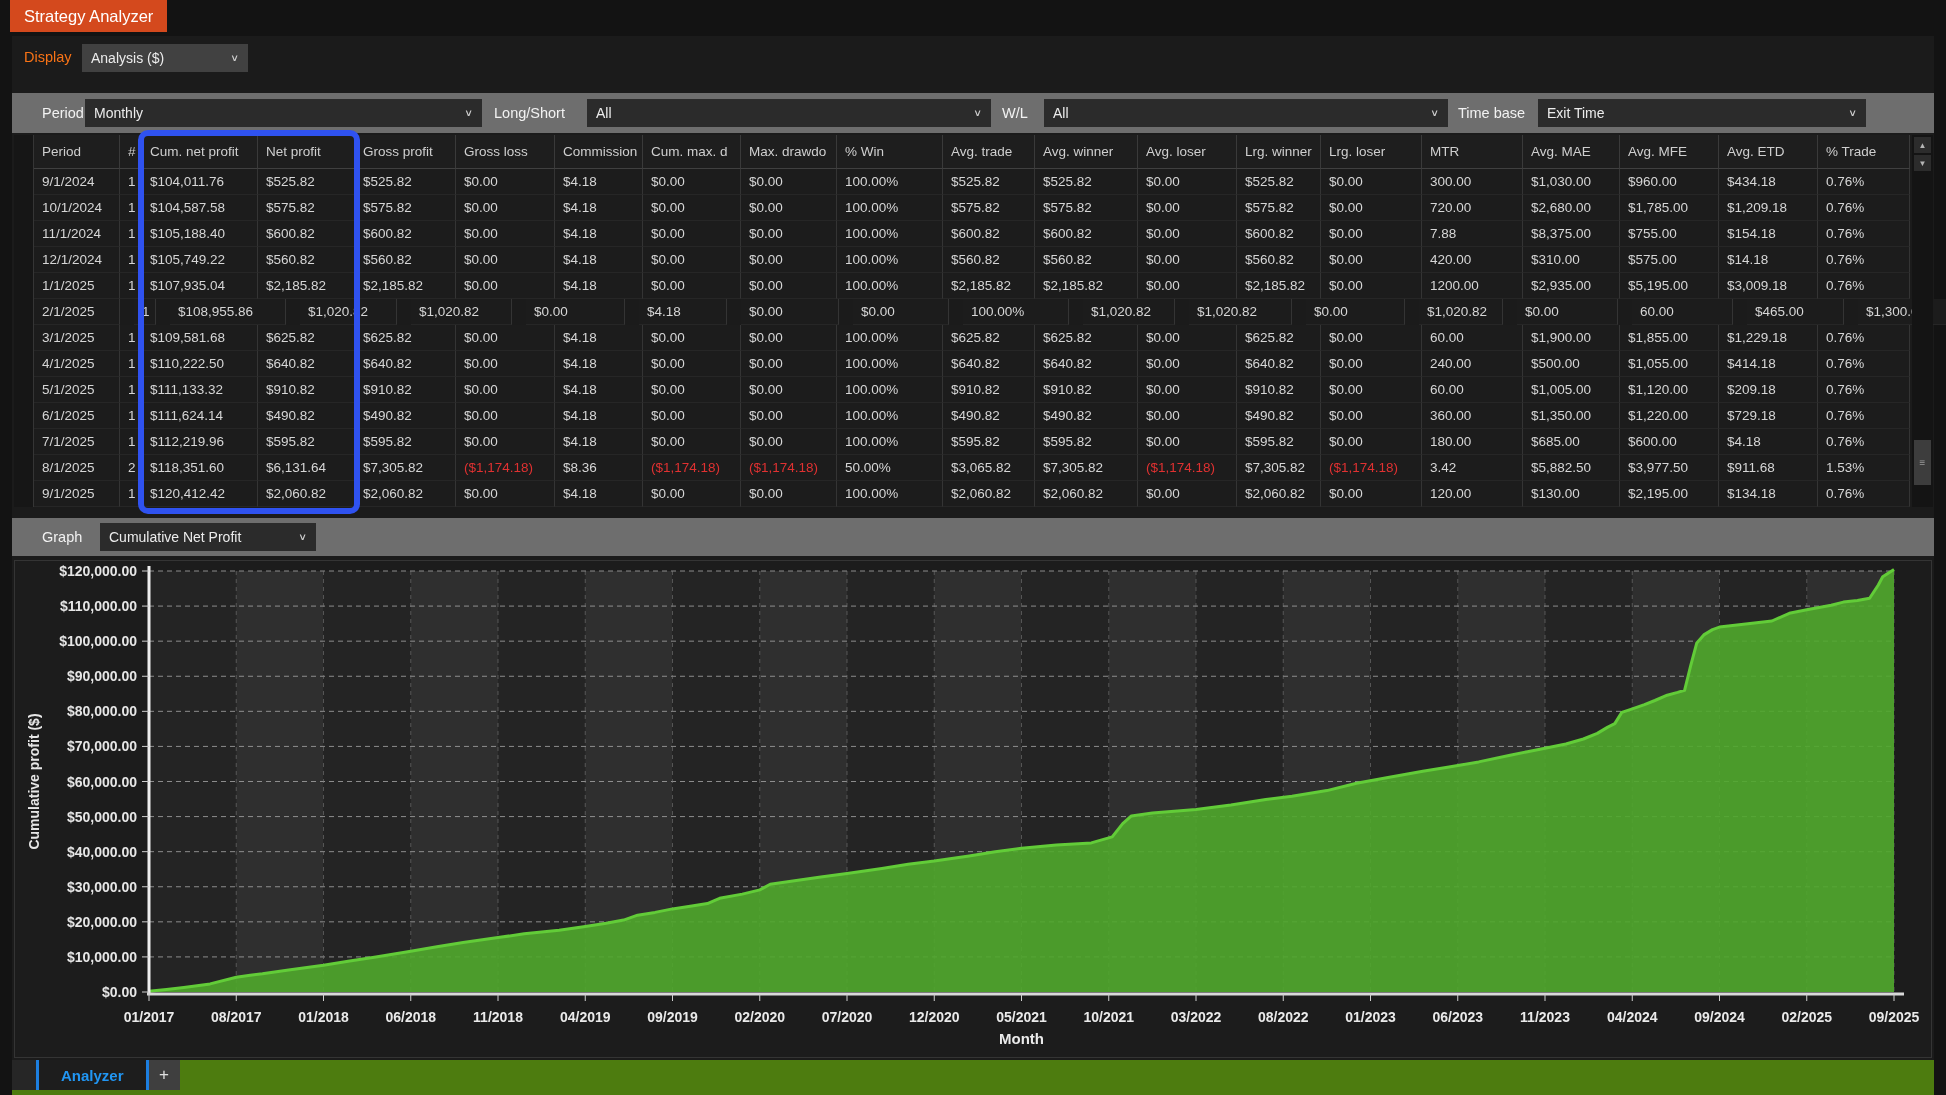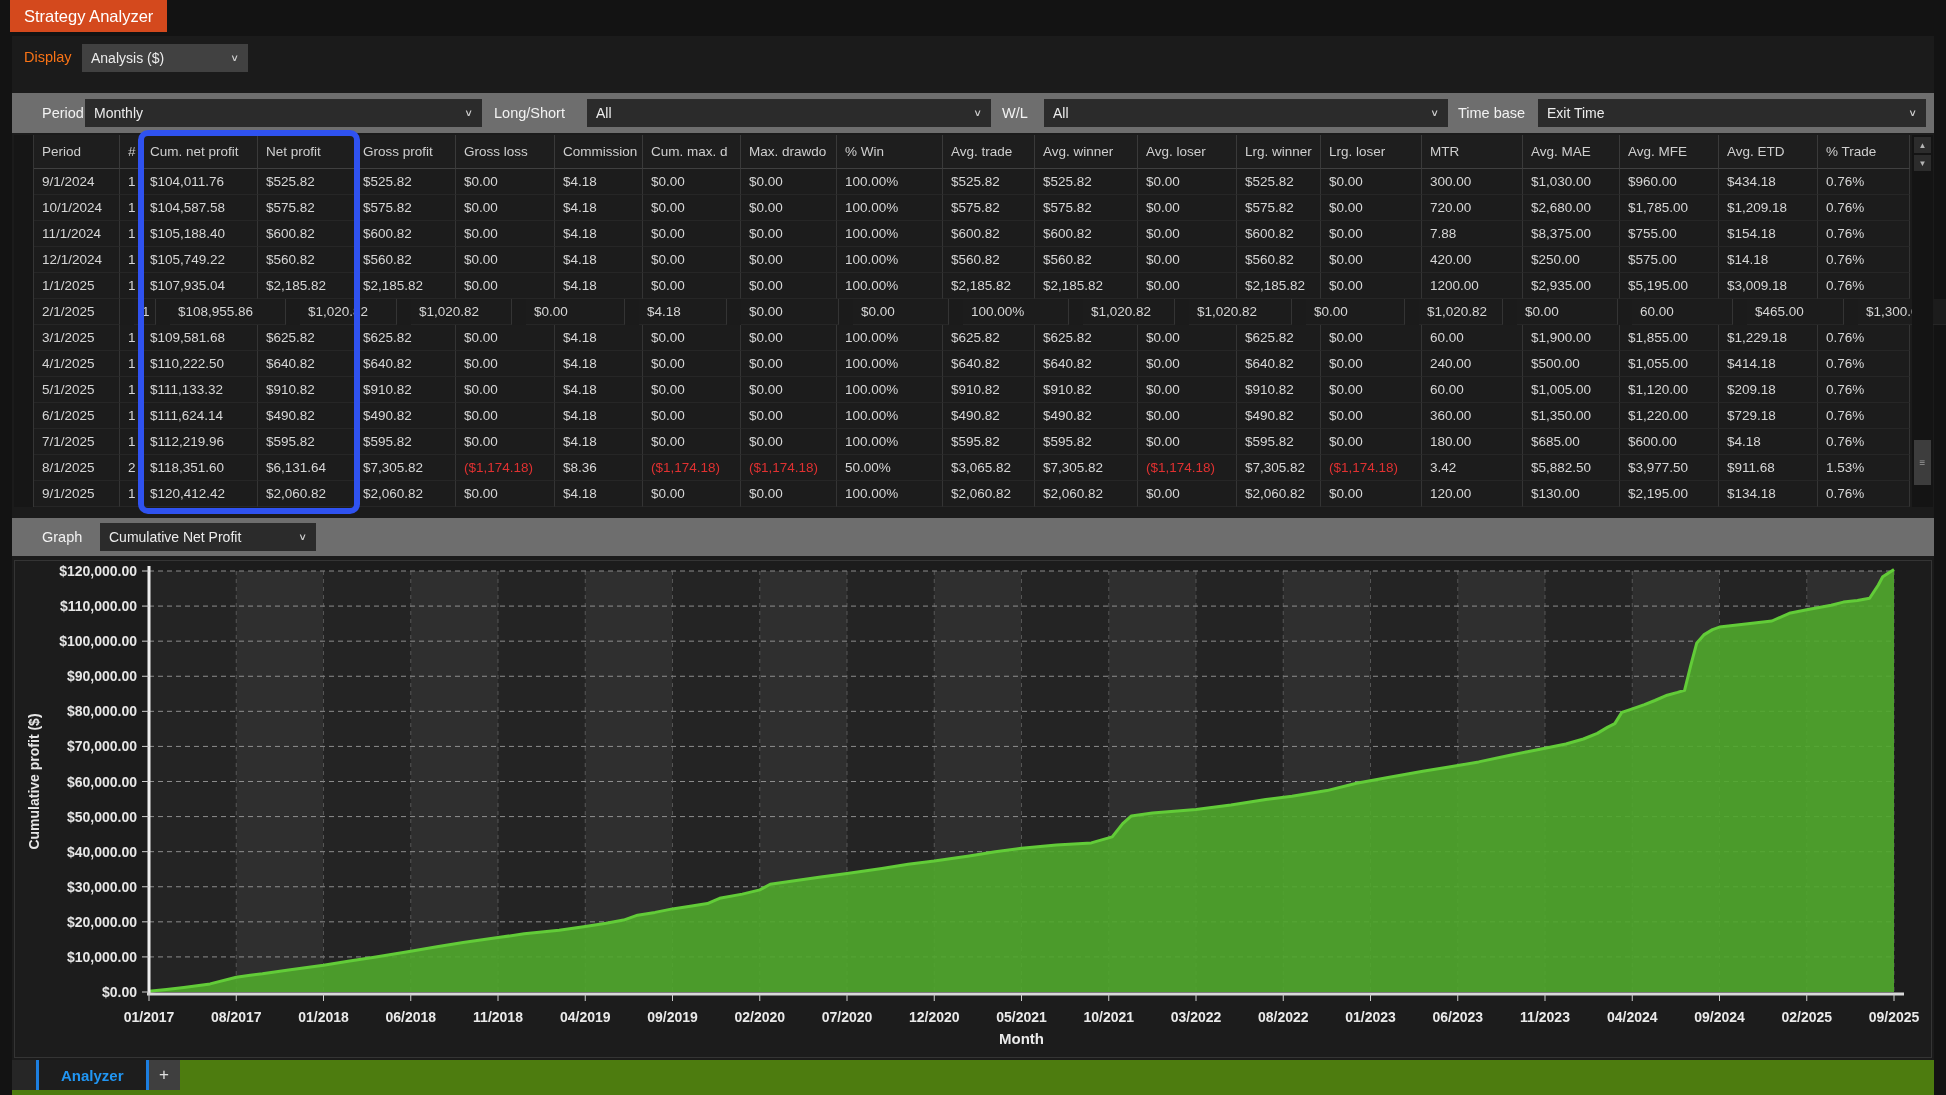--- a/index.html
+++ b/index.html
@@ -92,21 +92,21 @@
     <div class="dropdown bar-dd" style="left:575px;width:404px">
       <span>All</span>
       <span class="chev">∨</span>
     </div>
     <span class="bar-label" style="left:990px">W/L</span>
     <div class="dropdown bar-dd" style="left:1032px;width:404px">
       <span>All</span>
       <span class="chev">∨</span>
     </div>
     <span class="bar-label" style="left:1446px">Time base</span>
-    <div class="dropdown bar-dd" style="left:1526px;width:388px">
+    <div class="dropdown bar-dd" style="left:1526px;width:328px">
       <span>Exit Time</span>
       <span class="chev">∨</span>
     </div>
   </div>
 
   <div class="abs" id="gutter"></div>
   <div class="abs tgrid" id="table-header" style="grid-template-columns: 86px 22px 116px 97px 101px 99px 88px 98px 96px 106px 92px 103px 99px 84px 101px 101px 97px 99px 99px 92px;">
       <div class="th">Period</div>
       <div class="th">#</div>
       <div class="th">Cum. net profit</div>
@@ -205,21 +205,21 @@
         <div class="td">$4.18</div>
         <div class="td">$0.00</div>
         <div class="td">$0.00</div>
         <div class="td">100.00%</div>
         <div class="td">$560.82</div>
         <div class="td">$560.82</div>
         <div class="td">$0.00</div>
         <div class="td">$560.82</div>
         <div class="td">$0.00</div>
         <div class="td">420.00</div>
-        <div class="td">$250.00</div>
+        <div class="td">$310.00</div>
         <div class="td">$575.00</div>
         <div class="td">$14.18</div>
         <div class="td">0.76%</div>
       </div>
       <div class="trow" style="grid-template-columns: 86px 22px 116px 97px 101px 99px 88px 98px 96px 106px 92px 103px 99px 84px 101px 101px 97px 99px 99px 92px;">
         <div class="td">1/1/2025</div>
         <div class="td">1</div>
         <div class="td">$107,935.04</div>
         <div class="td">$2,185.82</div>
         <div class="td">$2,185.82</div>

